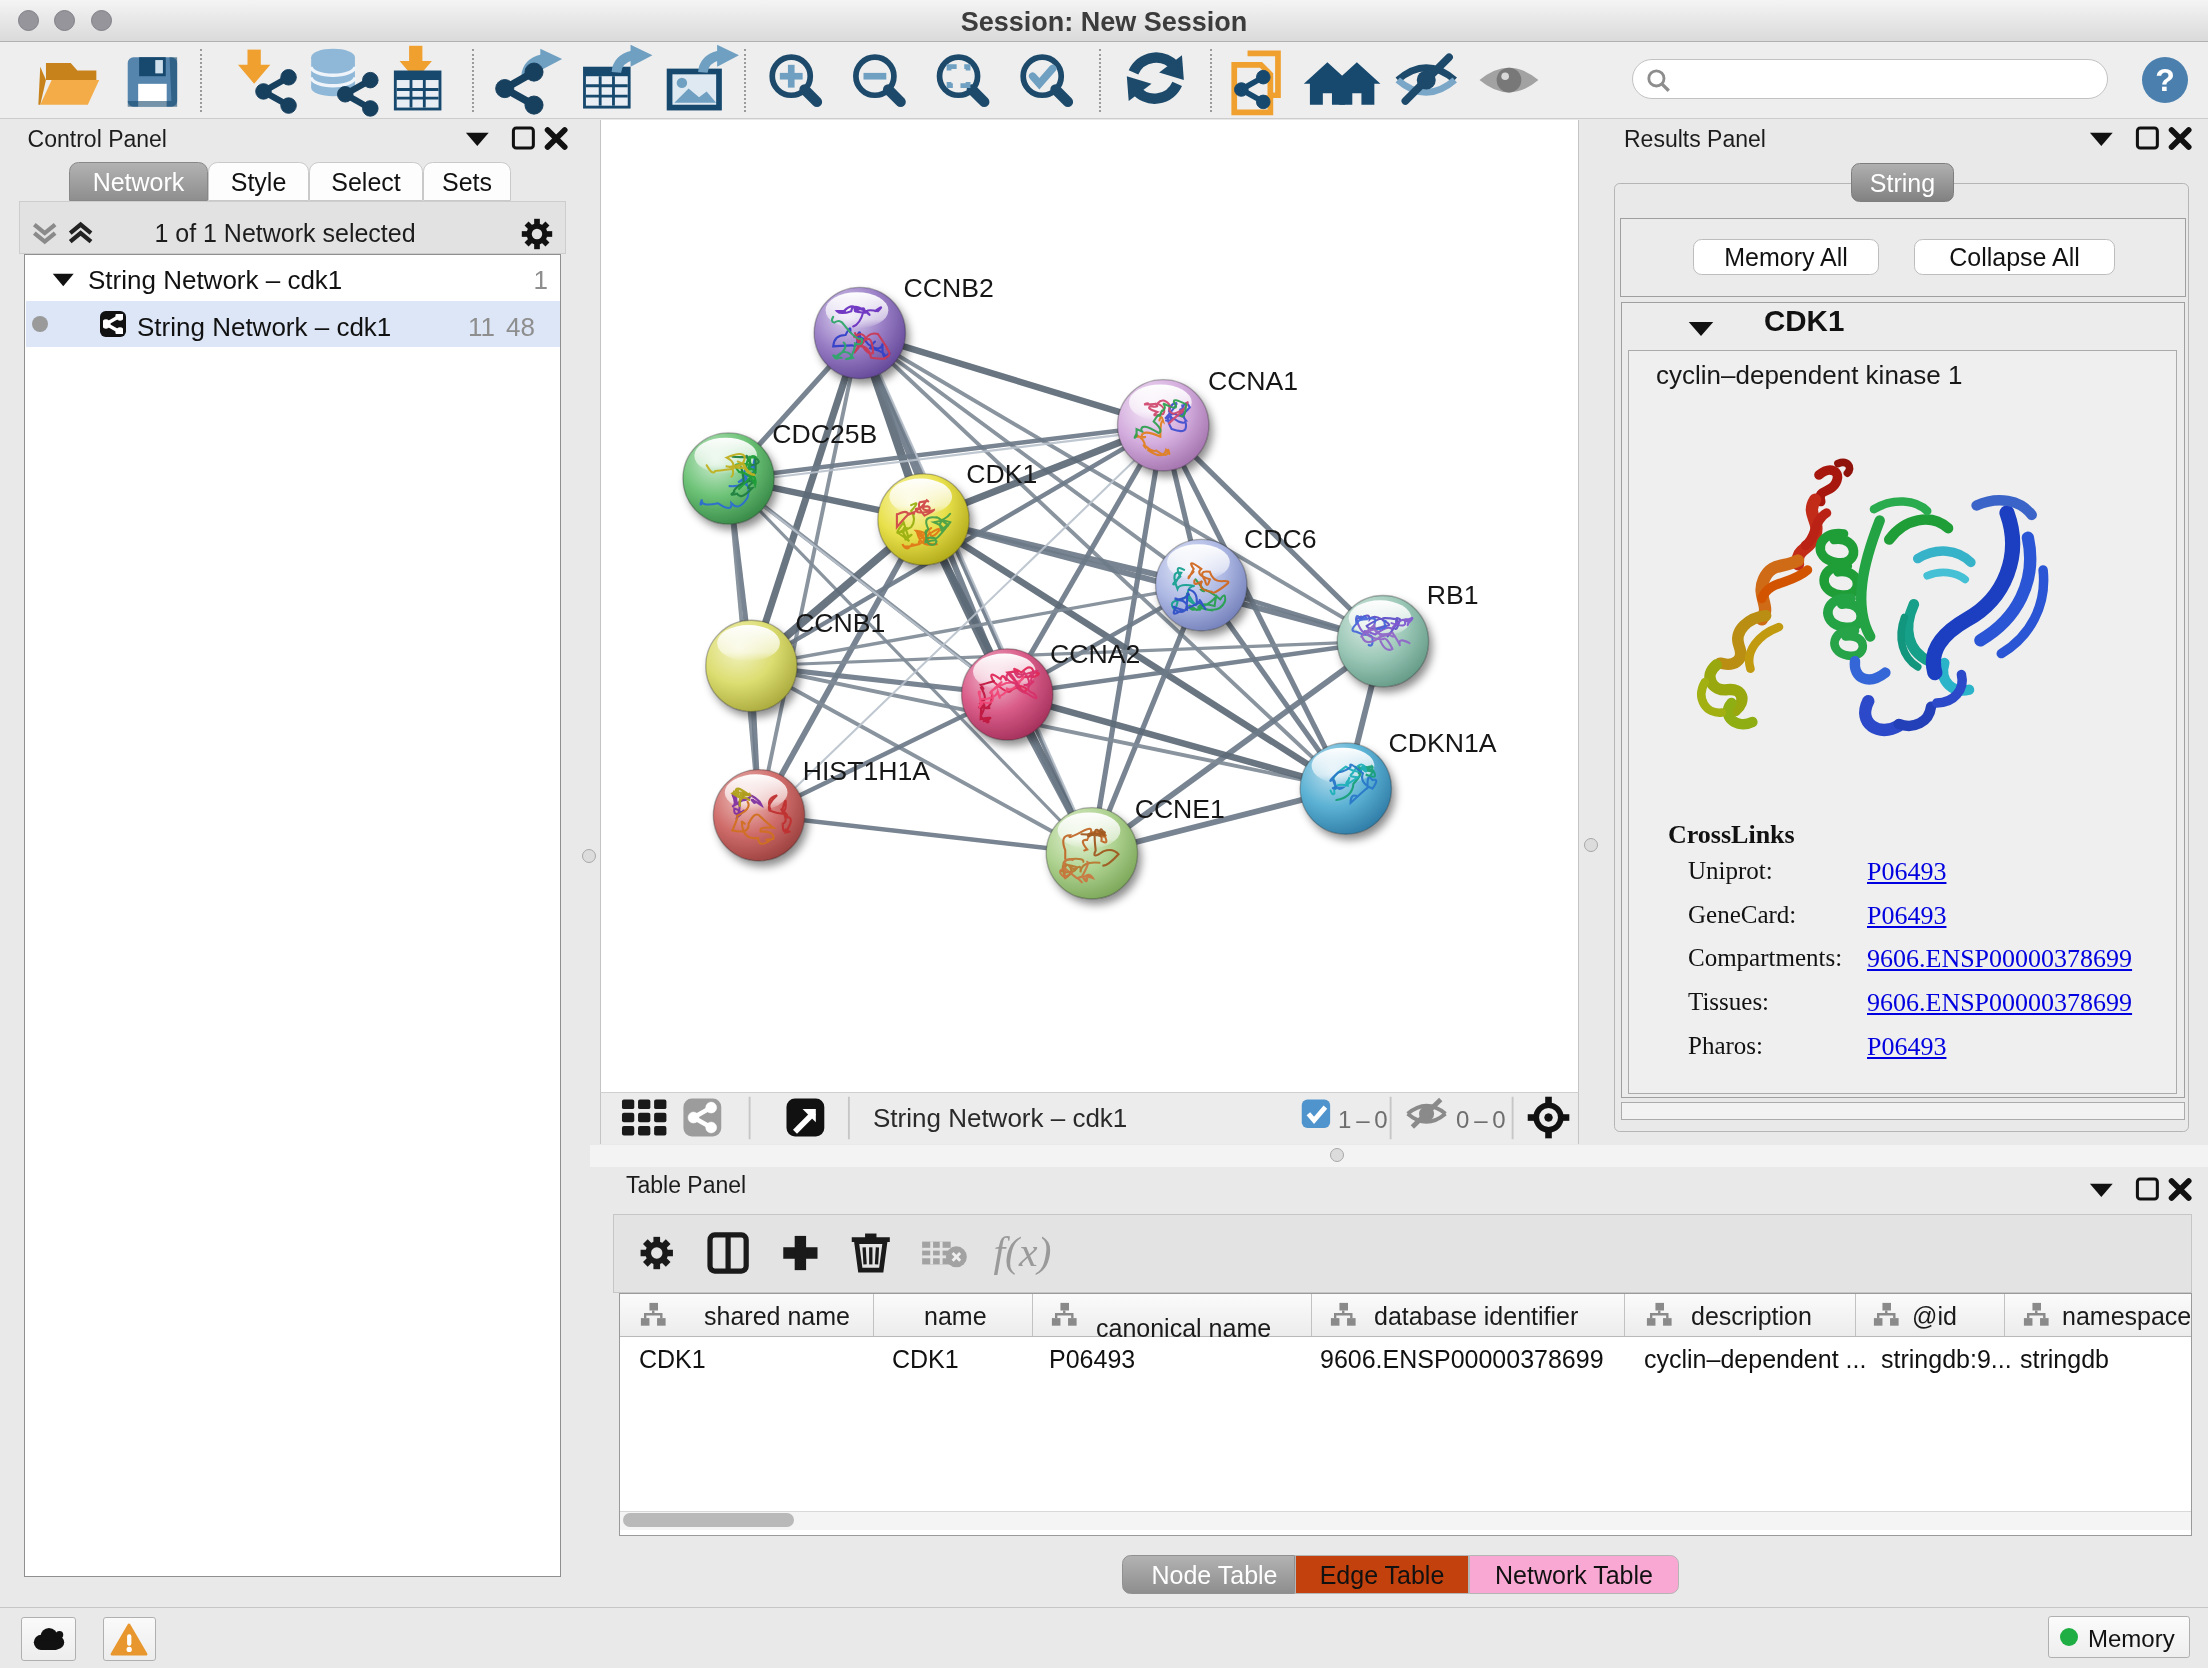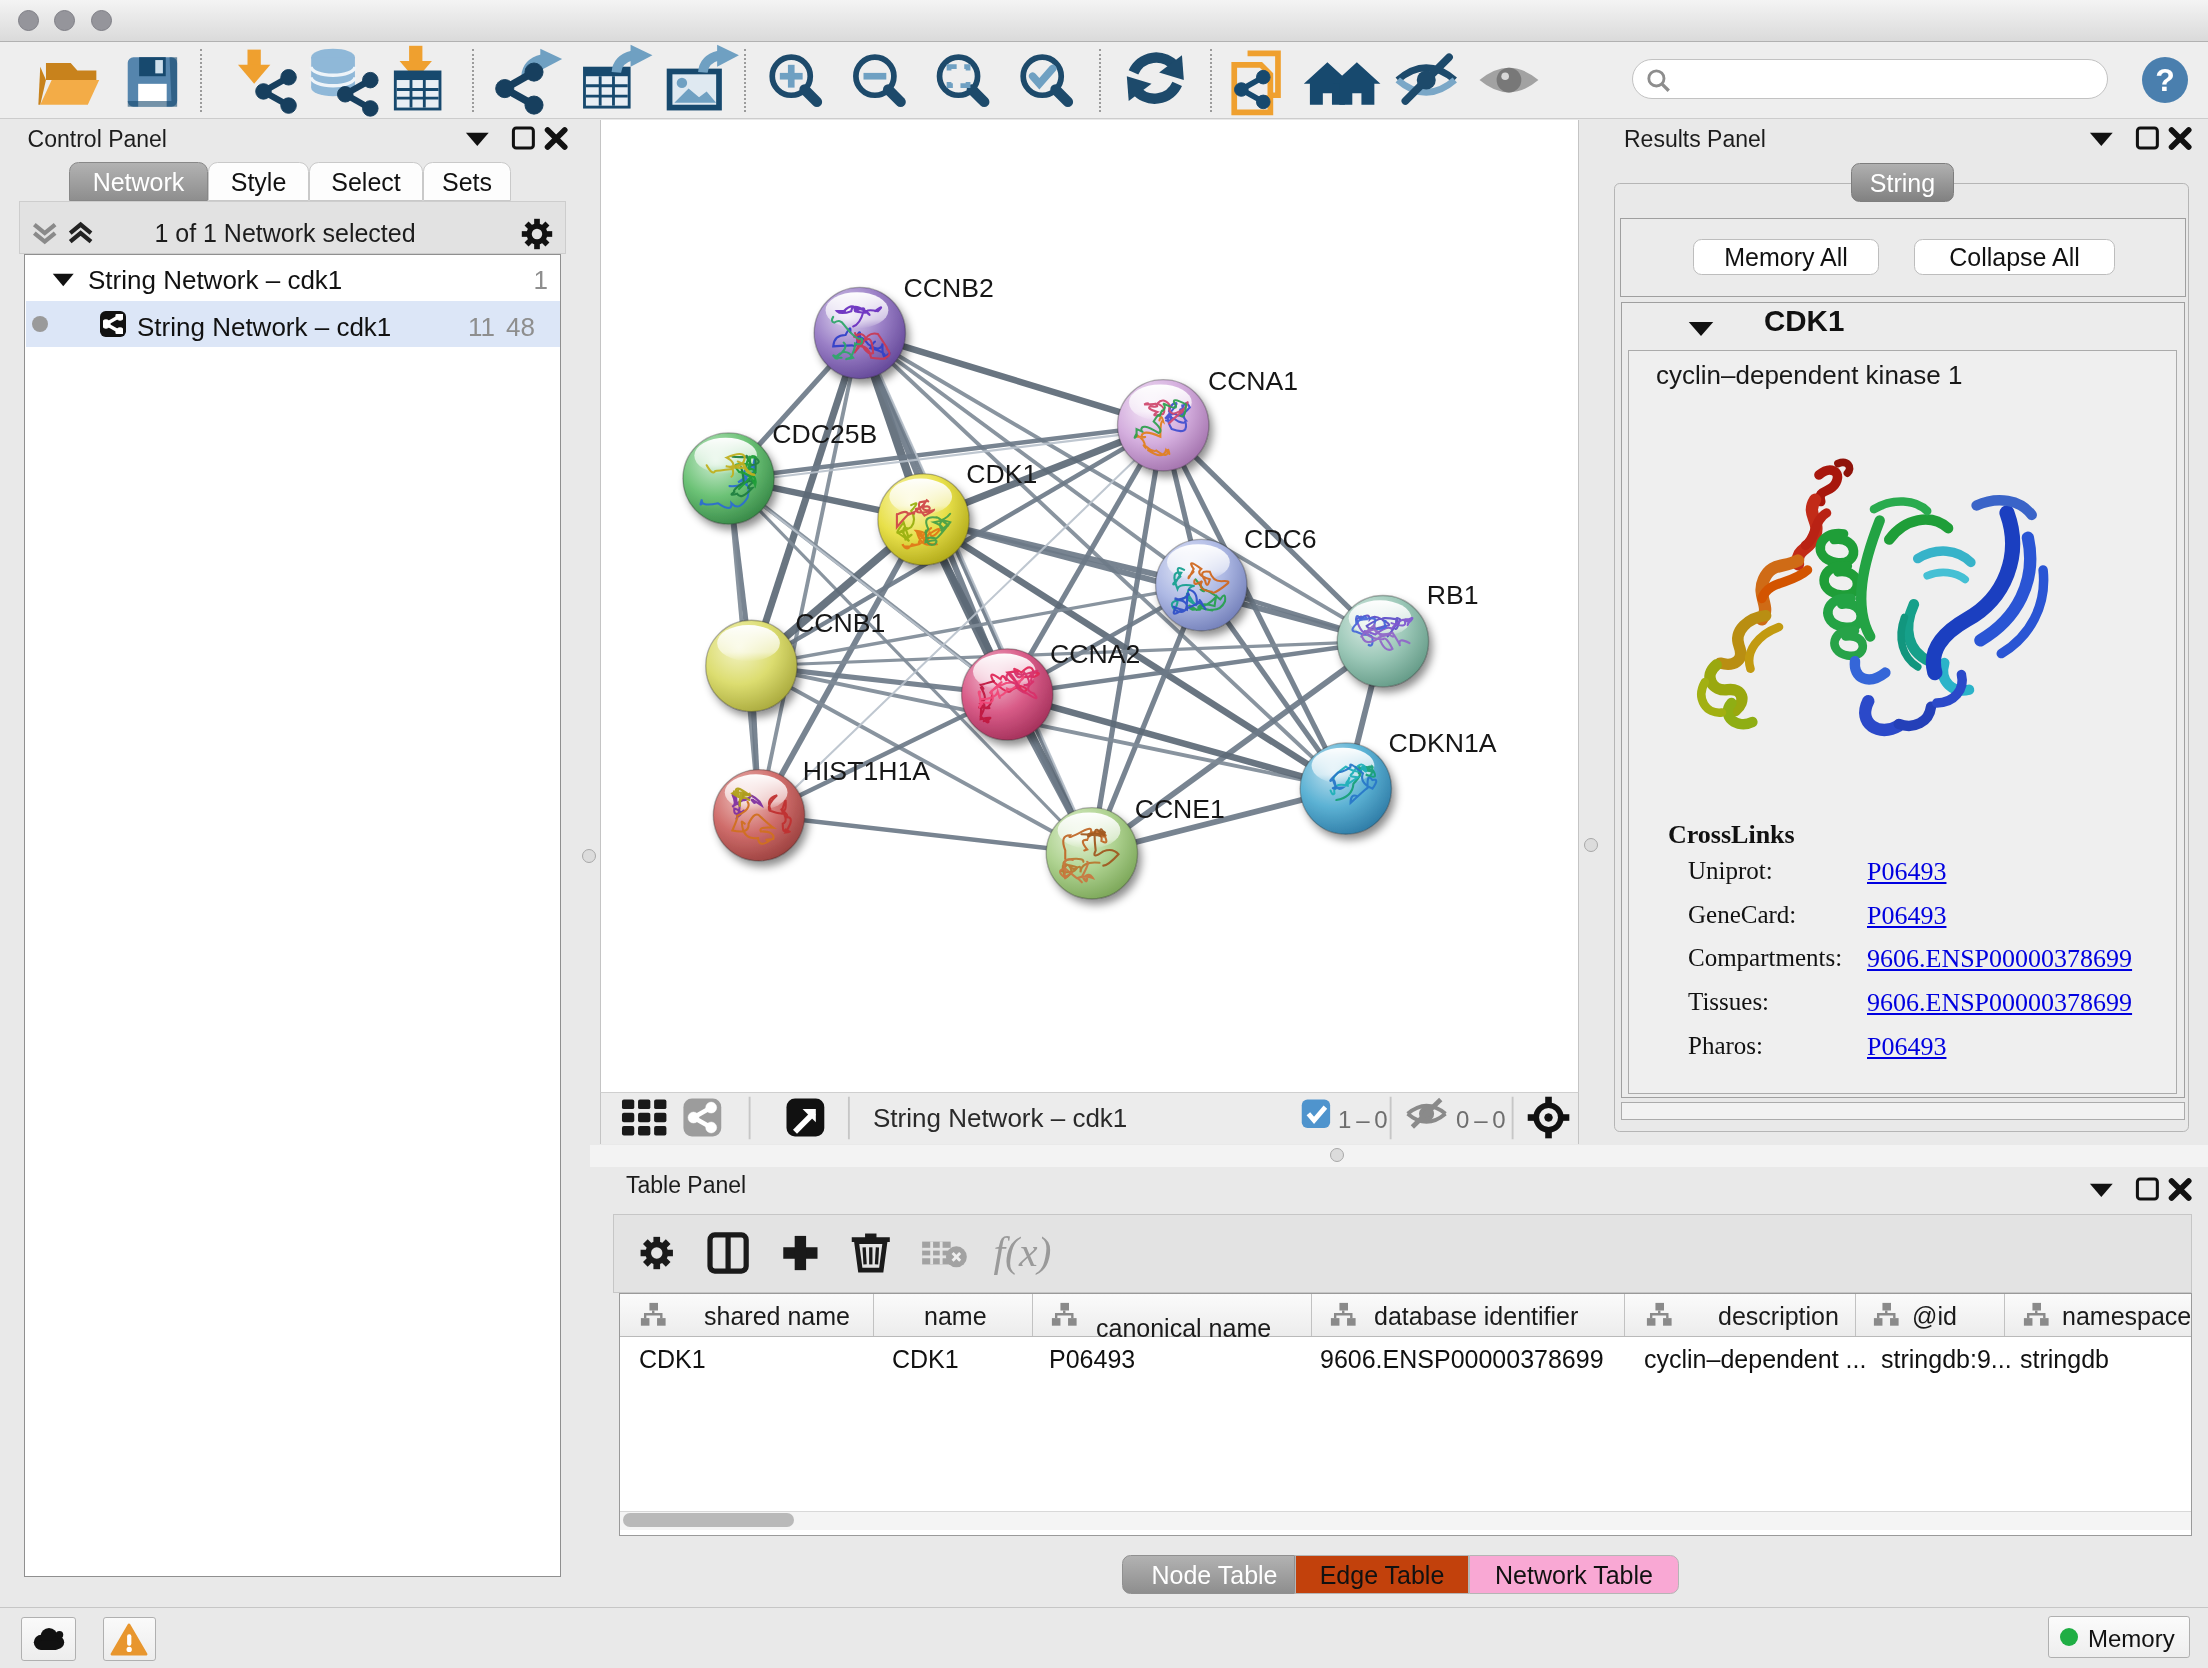--- a/index.html
+++ b/index.html
@@ -9,20 +9,21 @@
 .vsep{position:absolute;width:0;border-left:2.9px dotted #9b9b9b;}
 .tabsel{background:linear-gradient(#b2b2b2,#8e8e8e);color:#fff;border:1px solid #888;}
 .tabun{background:#fdfdfd;color:#111;border:1px solid #c9c9c9;}
 </style></head>
 <body>
 
 <div class="abs" style="left:0;top:0;width:2208px;height:42px;background:linear-gradient(#f4f4f4,#dadada);border-bottom:1.9px solid #b1b1b1;">
   <div class="abs" style="left:18px;top:9.5px;width:21px;height:21px;border-radius:50%;background:#95959b;border:1px solid #7f7f86;"></div>
   <div class="abs" style="left:54px;top:9.5px;width:21px;height:21px;border-radius:50%;background:#95959b;border:1px solid #7f7f86;"></div>
   <div class="abs" style="left:91px;top:9.5px;width:21px;height:21px;border-radius:50%;background:#95959b;border:1px solid #7f7f86;"></div>
+  <div class="abs" style="left:0;top:6.7px;width:2208px;text-align:center;font-size:27px;font-weight:600;color:#3c3c3c;">Session: New Session</div>
 </div>
 
 <div class="abs" style="left:0;top:42px;width:2208px;height:77px;background:#eeeeee;border-bottom:1px solid #cccccc;"></div>
 <svg class="abs" style="left:0;top:42px;" width="2208" height="77" viewBox="0 0 2322 81">
 <g transform="translate(0,-44)">
 
 <path d="M48,66 h26 l7,8 h20 v10 h-53 z" fill="#c8821c"></path>
 <path d="M42,110 l12,-26 h50 l-12,26 z" fill="#f3ac47"></path>
 <path d="M48,84 l-6,26 h-2 l2,-40 z" fill="#c8821c"></path>
 
@@ -674,21 +675,21 @@
 <svg class="abs" style="left:1645px;top:1301px;" width="28.5" height="28.5" viewBox="0 0 30 30">
     <g fill="#8a8a8a">
       <rect x="11" y="2" width="9" height="8"></rect>
       <rect x="2" y="18" width="9" height="8"></rect>
       <rect x="19" y="18" width="9" height="8"></rect>
     </g>
     <g stroke="#8a8a8a" stroke-width="2.5" fill="none">
       <path d="M15,10 v4 M6.5,18 v-4 h17 v4"></path>
     </g>
   </svg>
-<div class="abs" style="left:1691px;top:1302px;font-size:25px;color:#1a1a1a;margin-left:27px;">description</div>
+<div class="abs" style="left:1691px;top:1302px;font-size:25px;color:#1a1a1a;">description</div>
 <svg class="abs" style="left:1872px;top:1301px;" width="28.5" height="28.5" viewBox="0 0 30 30">
     <g fill="#8a8a8a">
       <rect x="11" y="2" width="9" height="8"></rect>
       <rect x="2" y="18" width="9" height="8"></rect>
       <rect x="19" y="18" width="9" height="8"></rect>
     </g>
     <g stroke="#8a8a8a" stroke-width="2.5" fill="none">
       <path d="M15,10 v4 M6.5,18 v-4 h17 v4"></path>
     </g>
   </svg>

